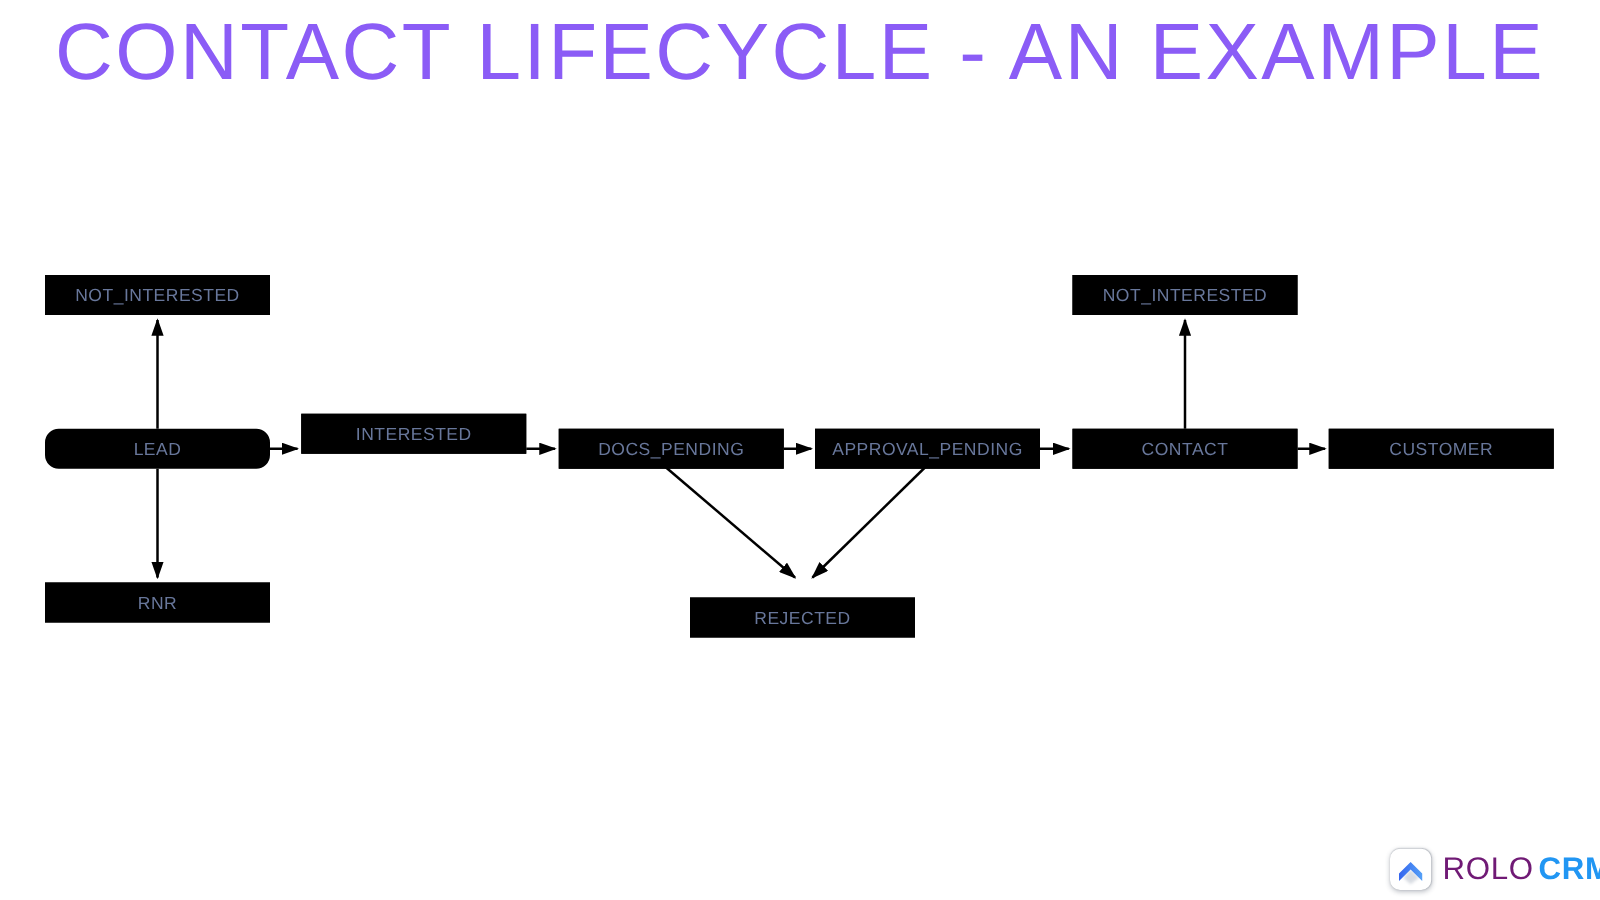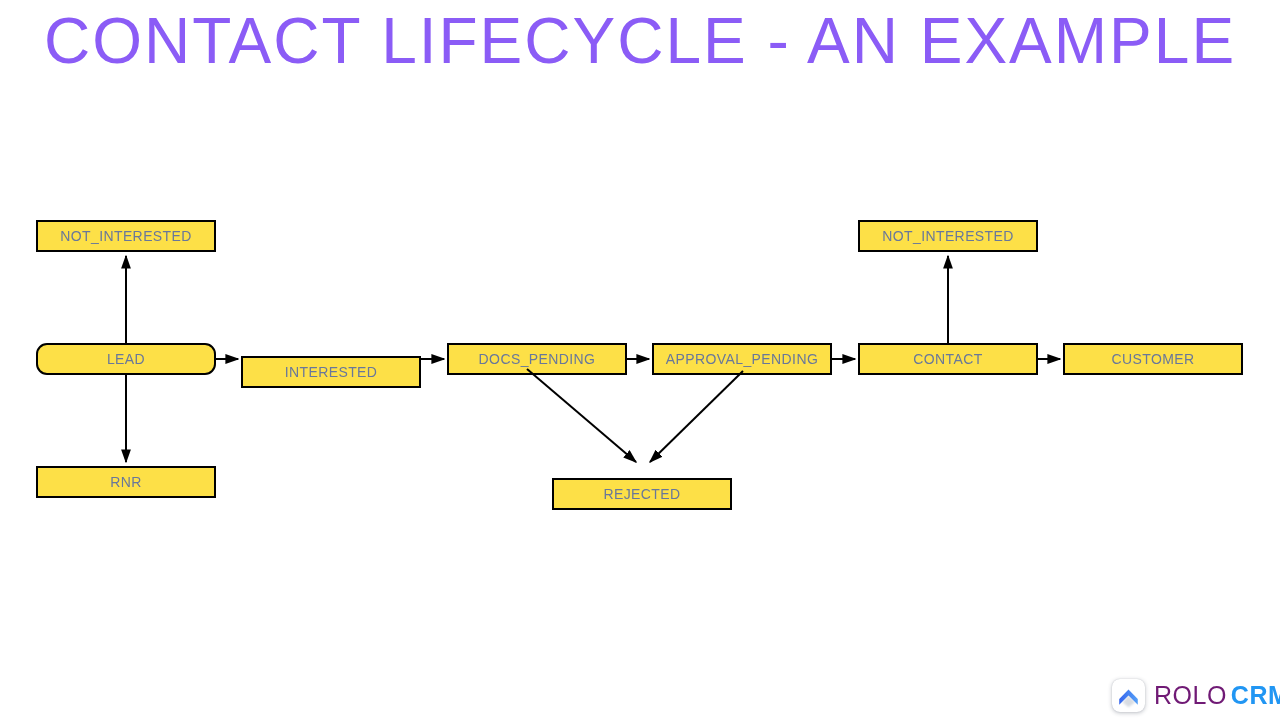--- a/index.html
+++ b/index.html
@@ -28,21 +28,21 @@
     letter-spacing: 2px;
     color: #8b5cf6;
     white-space: nowrap;
   }
   .node {
     position: absolute;
     width: 180px;
     height: 32px;
     box-sizing: border-box;
     border: 2px solid #000000;
-    background: #fde047;
+    background: #000000;
     display: flex;
     align-items: center;
     justify-content: center;
   }
   .node-label {
     font-size: 14px;
     letter-spacing: 0.4px;
     color: #68779b;
     white-space: nowrap;
   }
@@ -94,21 +94,21 @@
 <div class="stage">
 
   <div class="slide-title">CONTACT LIFECYCLE - AN EXAMPLE</div>
 
   <div class="node" style="left:36px; top:220px;">
     <span class="node-label">NOT_INTERESTED</span>
   </div>
   <div class="node" style="left:36px; top:343px;border-radius:11px;">
     <span class="node-label">LEAD</span>
   </div>
-  <div class="node" style="left:241px; top:356px;align-items:center;">
+  <div class="node" style="left:241px; top:331px;align-items:center;">
     <span class="node-label">INTERESTED</span>
   </div>
   <div class="node" style="left:447px; top:343px;">
     <span class="node-label">DOCS_PENDING</span>
   </div>
   <div class="node" style="left:652px; top:343px;">
     <span class="node-label">APPROVAL_PENDING</span>
   </div>
   <div class="node" style="left:858px; top:343px;">
     <span class="node-label">CONTACT</span>

